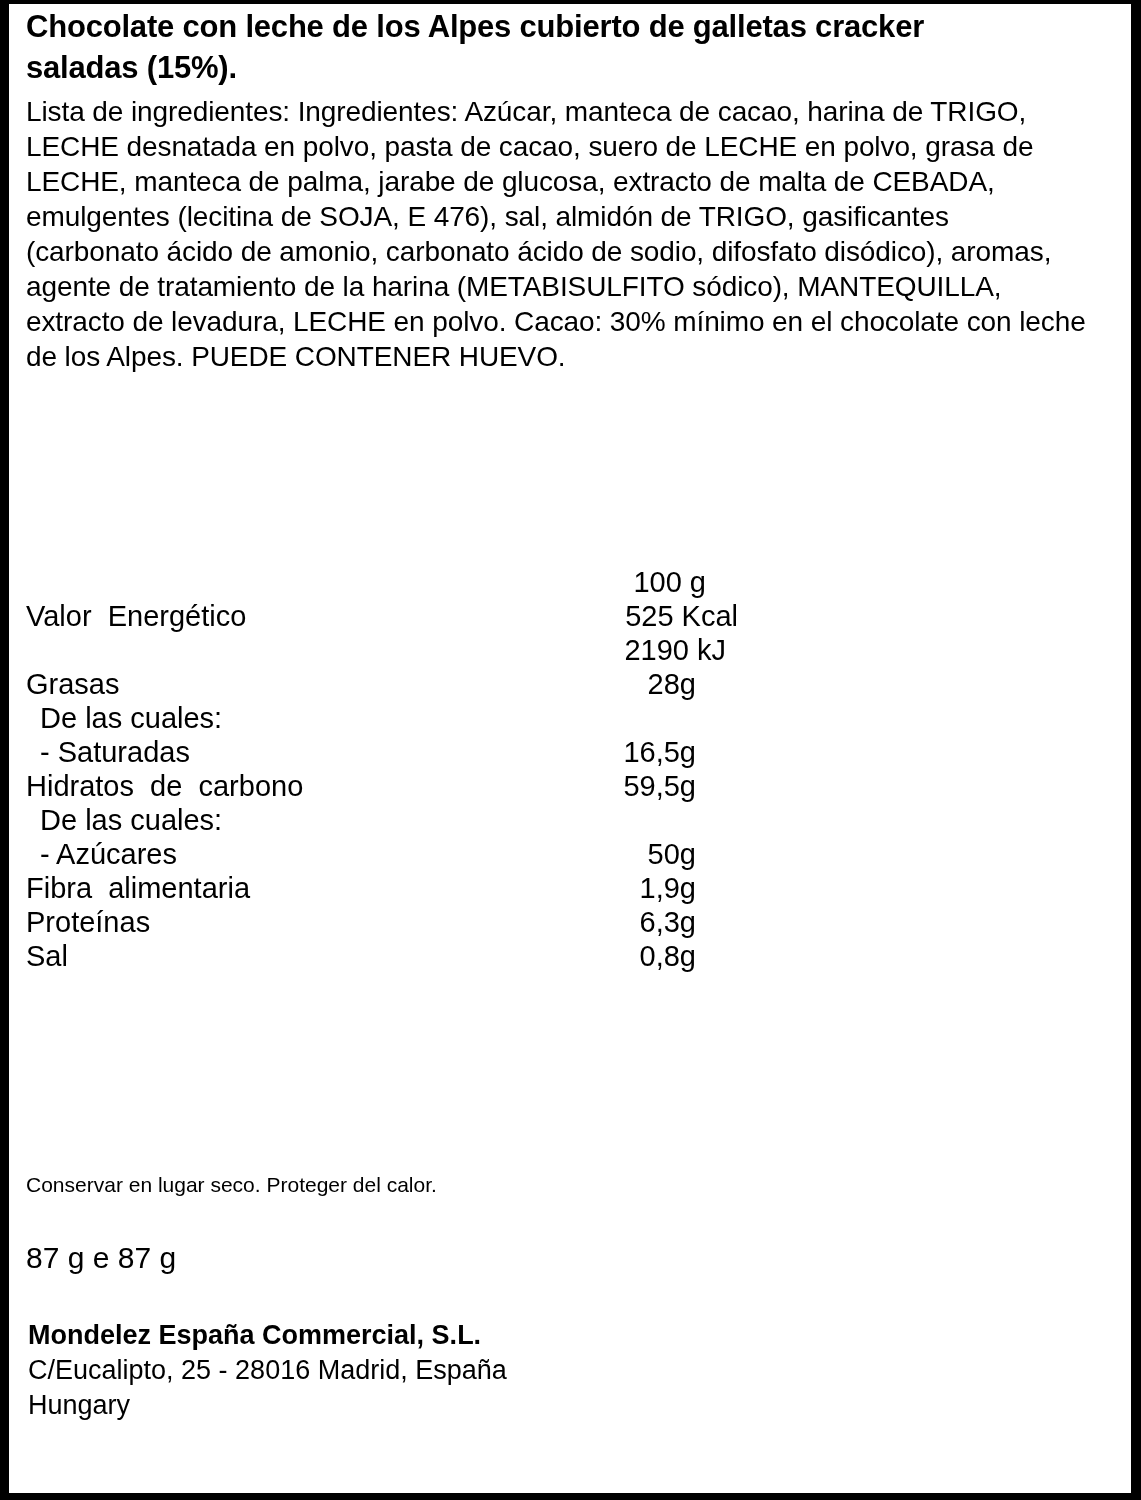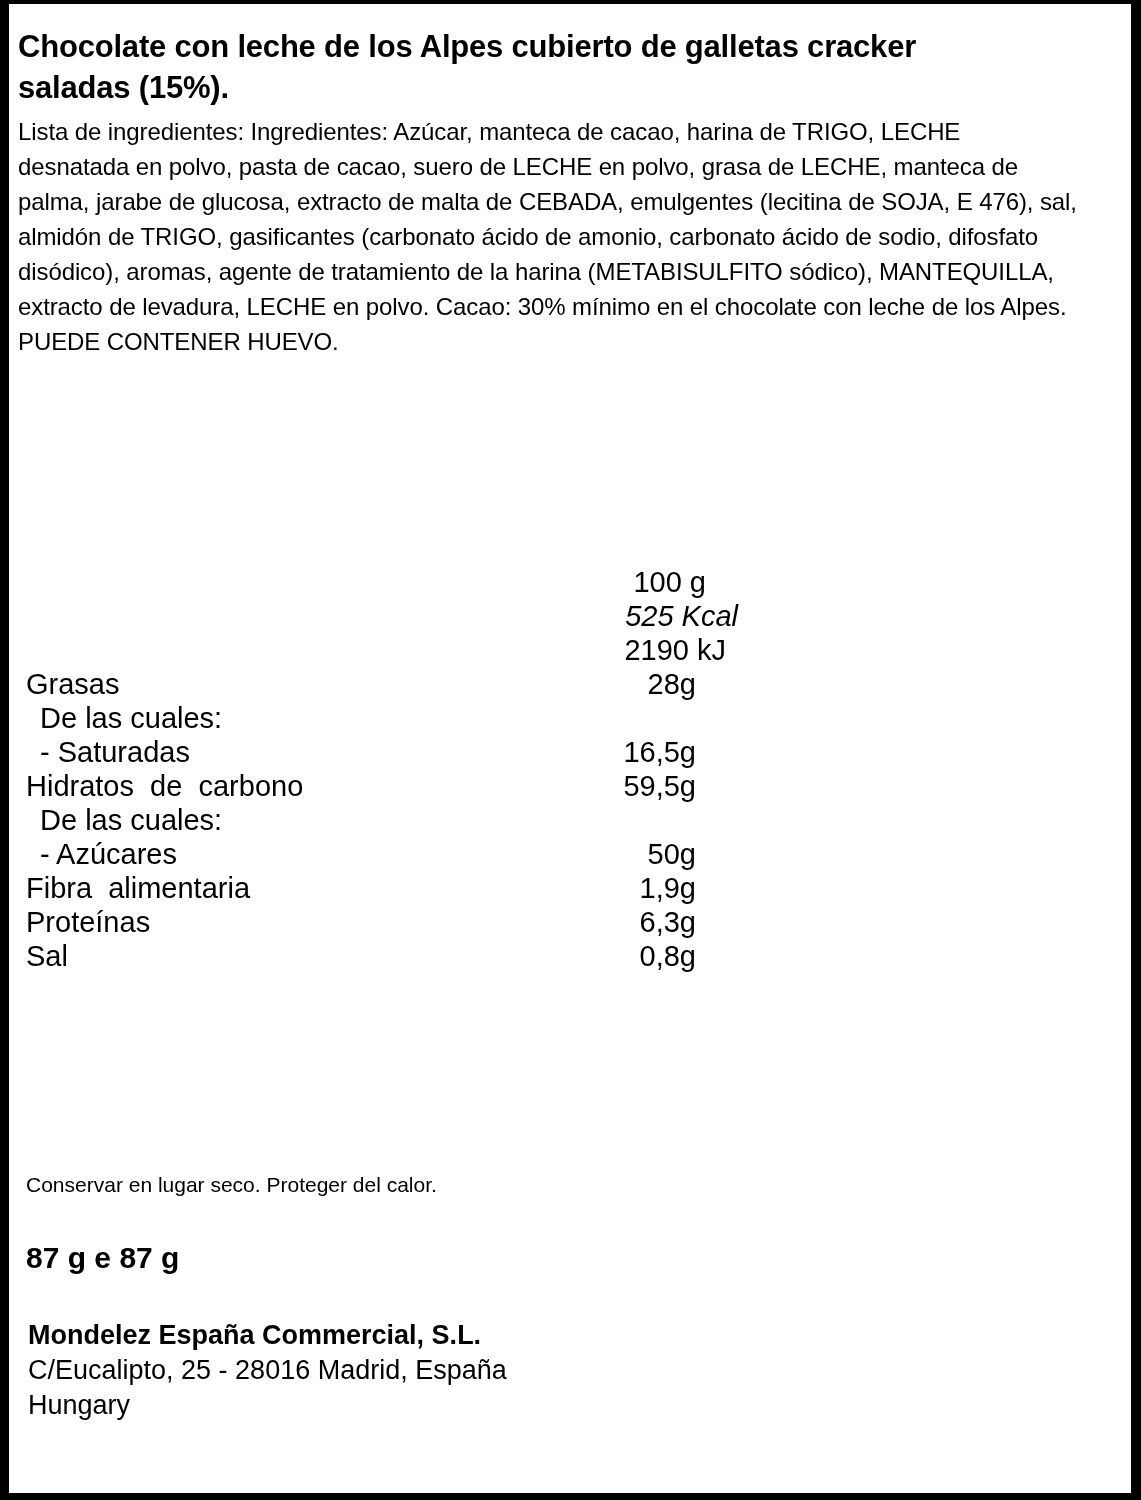--- a/index.html
+++ b/index.html
@@ -25,42 +25,41 @@
     position: absolute;
     background: #000000;
   }
   .edge-top    { left: 0;  top: 0;     width: 1141px; height: 4px; }
   .edge-bottom { left: 0;  top: 1493px;width: 1141px; height: 7px; }
   .edge-left   { left: 0;  top: 0;     width: 9px;    height: 1500px; }
   .edge-right  { left: 1131px; top: 0; width: 10px;   height: 1500px; }
 
   .content {
     position: absolute;
-    left: 18px;
+    left: 26px;
     top: 0;
     width: 1085px;
-    margin-top: 20px;
   }
 
   
   .product-title {
     margin: 0;
     padding-top: 6px;
     font-size: 31px;
     font-weight: bold;
     line-height: 41px;
     letter-spacing: -0.2px;
     max-width: 1000px;
   }
 
   
   .ingredients {
     margin: 0;
     padding-top: 6px;
-    font-size: 24px;
+    font-size: 28px;
     line-height: 35px;
     letter-spacing: -0.1px;
     max-width: 1060px;
   }
 
   
   .nutrition {
     position: absolute;
     left: 26px;
     top: 565px;
@@ -80,38 +79,38 @@
   }
   .nut-label.indent { padding-left: 14px; }
   .nut-value {
     position: absolute;
     top: 0;
     text-align: left;
     white-space: pre;
   }
   
   .col-main  { right: 30px; }   
-  .col-kcal  { right: -12px; font-style: italic; }  
+  .col-kcal  { right: -12px; }  
   .col-kj    { right: 0; }   
   .col-head  { right: 20px; }   
 
   
   .storage {
     position: absolute;
     left: 26px;
     top: 1168px;
     font-size: 21px;
     line-height: 34px;
   }
   .netweight {
     position: absolute;
     left: 26px;
     top: 1240px;
     font-size: 30px;
-    font-weight: bold;
+    font-weight: normal;
     line-height: 36px;
   }
   .manufacturer {
     position: absolute;
     left: 28px;
     top: 1318px;
     font-size: 27px;
     line-height: 35px;
   }
   .manufacturer .company {
@@ -137,20 +136,21 @@
   </div>
 
   <div class="nutrition">
 
     <div class="nut-row">
       <span class="nut-label"></span>
       <span class="nut-value col-head">100 g</span>
     </div>
 
     <div class="nut-row">
+      <span class="nut-label">Valor  Energético</span>
       <span class="nut-value col-kcal">525 Kcal</span>
     </div>
 
     <div class="nut-row">
       <span class="nut-label"></span>
       <span class="nut-value col-kj">2190 kJ</span>
     </div>
 
     <div class="nut-row">
       <span class="nut-label">Grasas</span>

